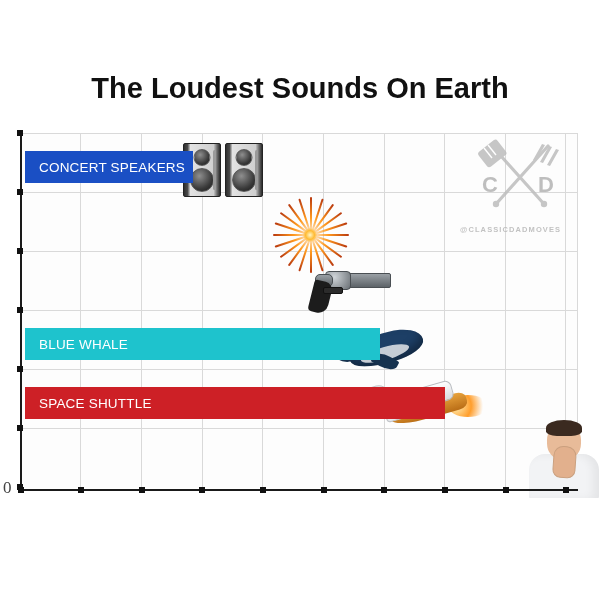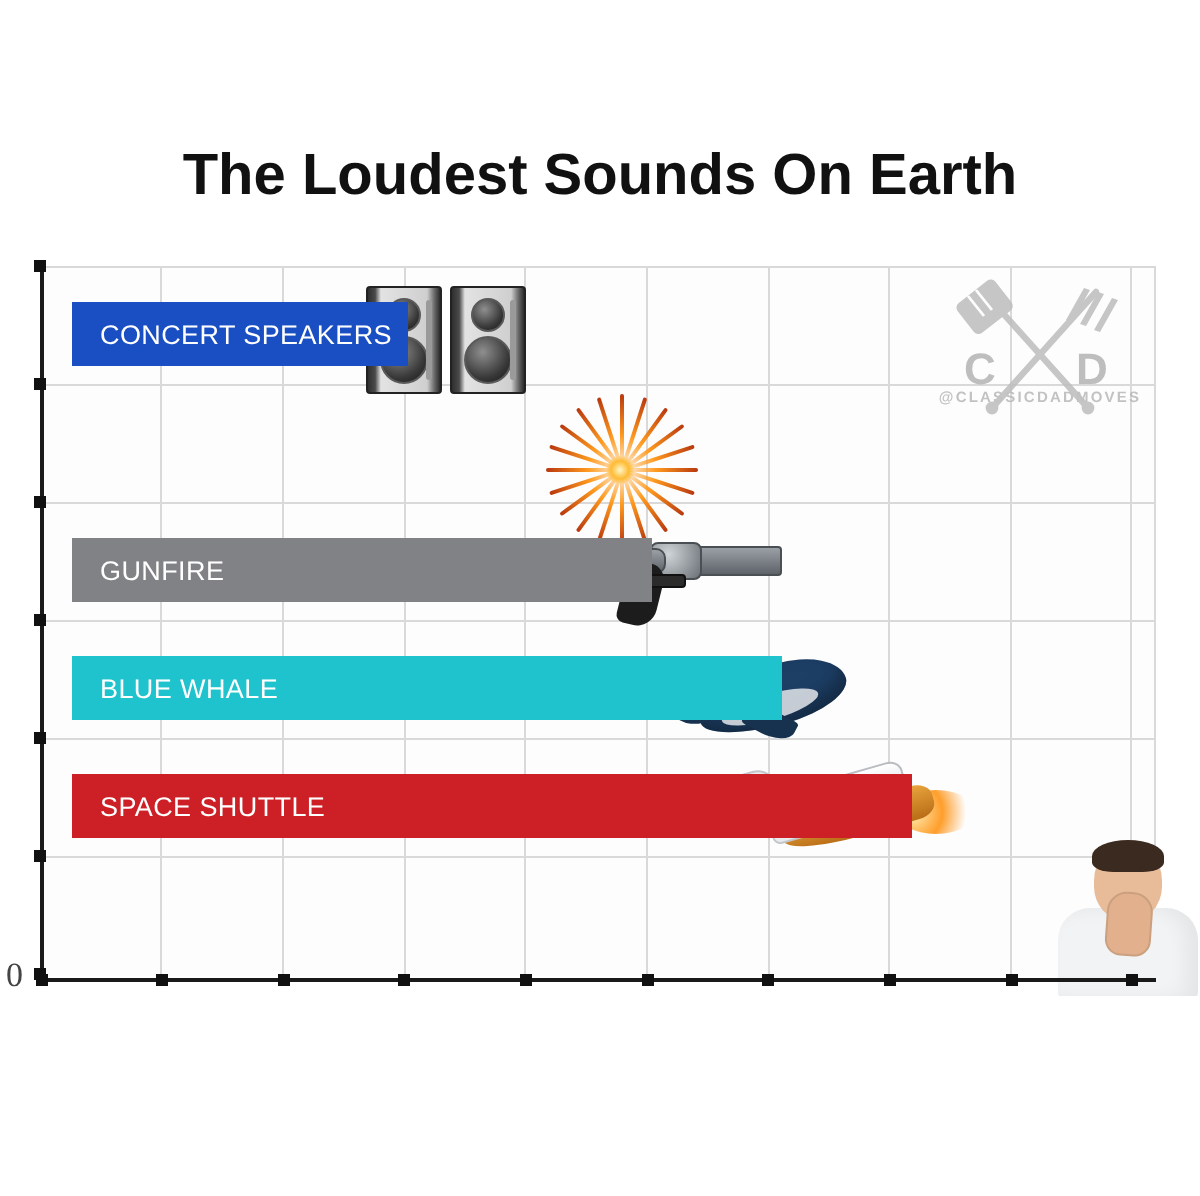--- a/index.html
+++ b/index.html
@@ -52,40 +52,40 @@
   .tick-x{
     position:absolute;top:487px;width:6px;height:6px;background:#111;
   }
   .zero-label{
     position:absolute;left:3px;top:478px;
     font-size:17px;color:#444;font-family:"Liberation Serif", serif;
   }
 
   
   .bar{
-    position:absolute;left:16px;
+    position:absolute;left:5px;
     display:flex;align-items:center;
     box-sizing:border-box;
   }
   .bar-label{
     padding-left:14px;
     color:#ffffff;
     font-size:13.5px;
     letter-spacing:.2px;
     white-space:nowrap;
     font-family:"Liberation Sans", sans-serif;
   }
 
   
   .watermark{
     position:absolute;left:460px;top:138px;width:120px;height:88px;
     opacity:.85;
   }
   .wm-handle{font-size:7.5px;letter-spacing:1.1px;color:#b8b8b8;
-    text-align:center;width:120px;position:absolute;left:0;top:56px;
+    text-align:left;width:120px;position:absolute;left:0;top:87px;
     font-family:"Liberation Sans", sans-serif;font-weight:bold;}
   .wm-c,.wm-d{position:absolute;font-size:22px;font-weight:bold;color:#b4b4b4;
     font-family:"Liberation Sans", sans-serif;}
   .wm-c{left:22px;top:34px;}
   .wm-d{left:78px;top:34px;}
 
   
   .prop{position:absolute;pointer-events:none;}
 
   
@@ -227,23 +227,20 @@
       <div class="sh-body" style="left:6px;top:10px;width:86px;height:18px;"></div>
       <div class="sh-wing" style="left:24px;top:18px;width:44px;height:16px;"></div>
       <div class="sh-wing" style="left:10px;top:4px;width:16px;height:12px;border-radius:3px 10px 3px 3px;"></div>
     </div>
 
     <div class="bar" style="top:18px;height:32px;width:168px;background:#1a4fc4;">
       <span class="bar-label">CONCERT SPEAKERS</span>
     </div>
 
 
-    <div class="bar" style="top:136px;height:32px;width:290px;background:#808285;">
-      <span class="bar-label">GUNFIRE</span>
-    </div>
 
     <div class="bar" style="top:254px;height:32px;width:420px;background:#cd2026;">
       <span class="bar-label">SPACE SHUTTLE</span>
     </div>
 
     <div class="bar" style="top:195px;height:32px;width:355px;background:#1ec3cd;">
       <span class="bar-label">BLUE WHALE</span>
     </div>
 
   </div>

